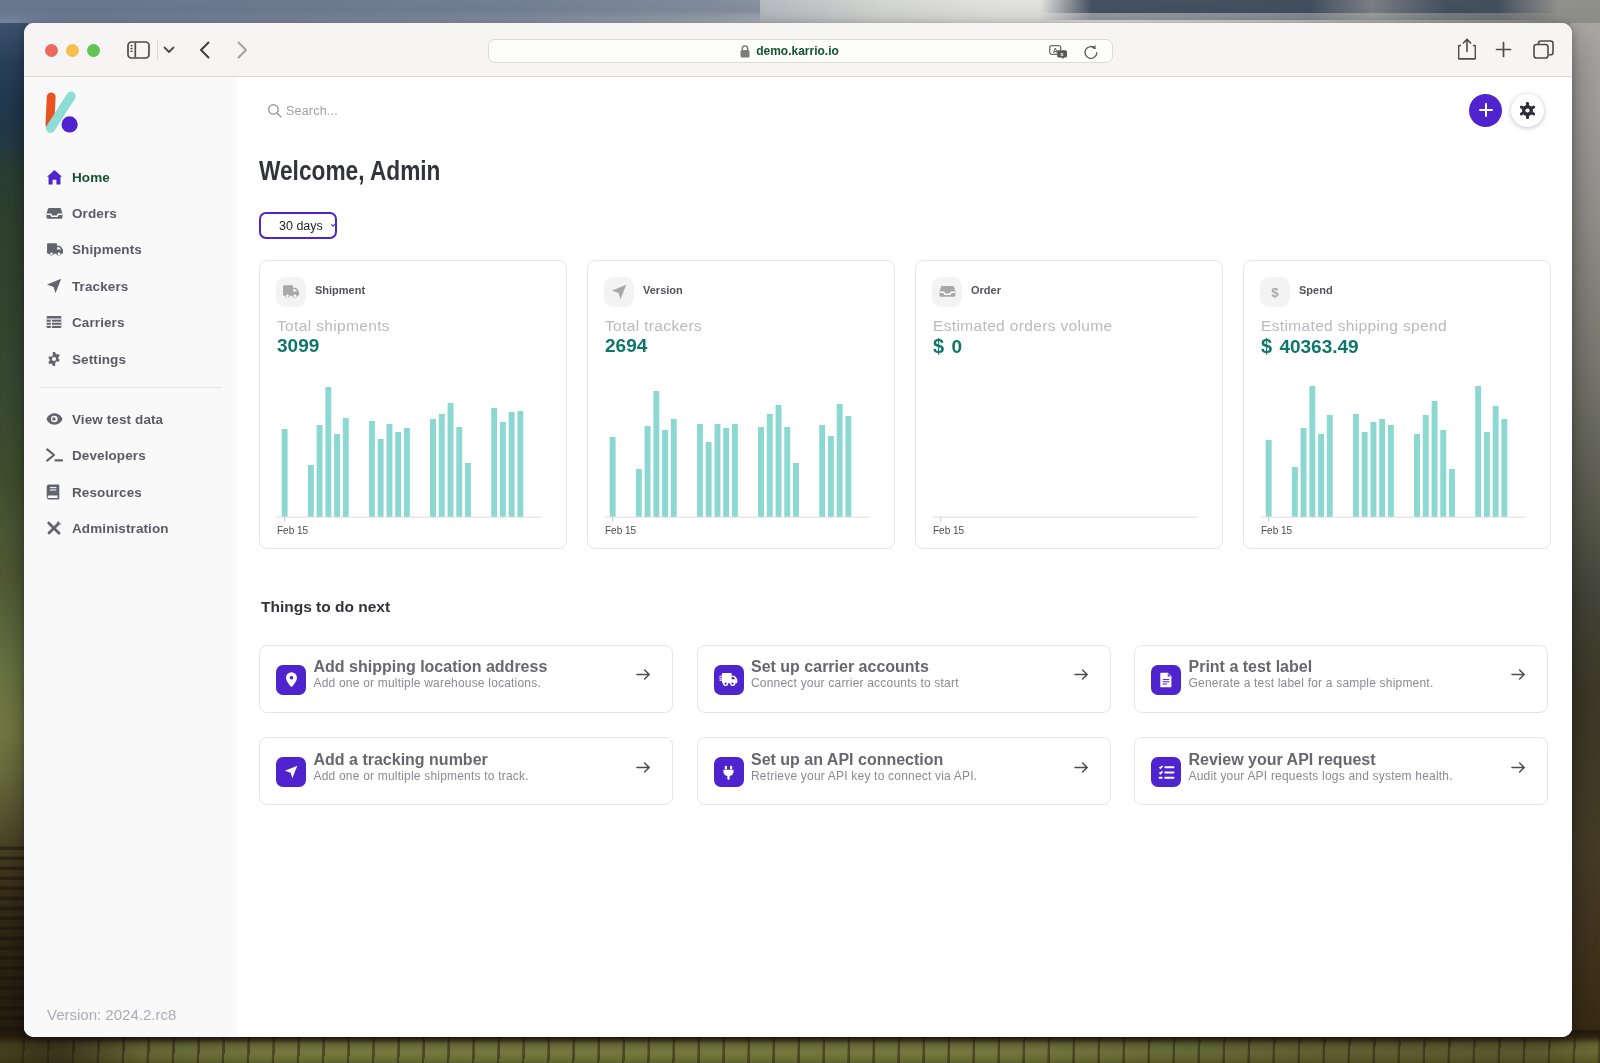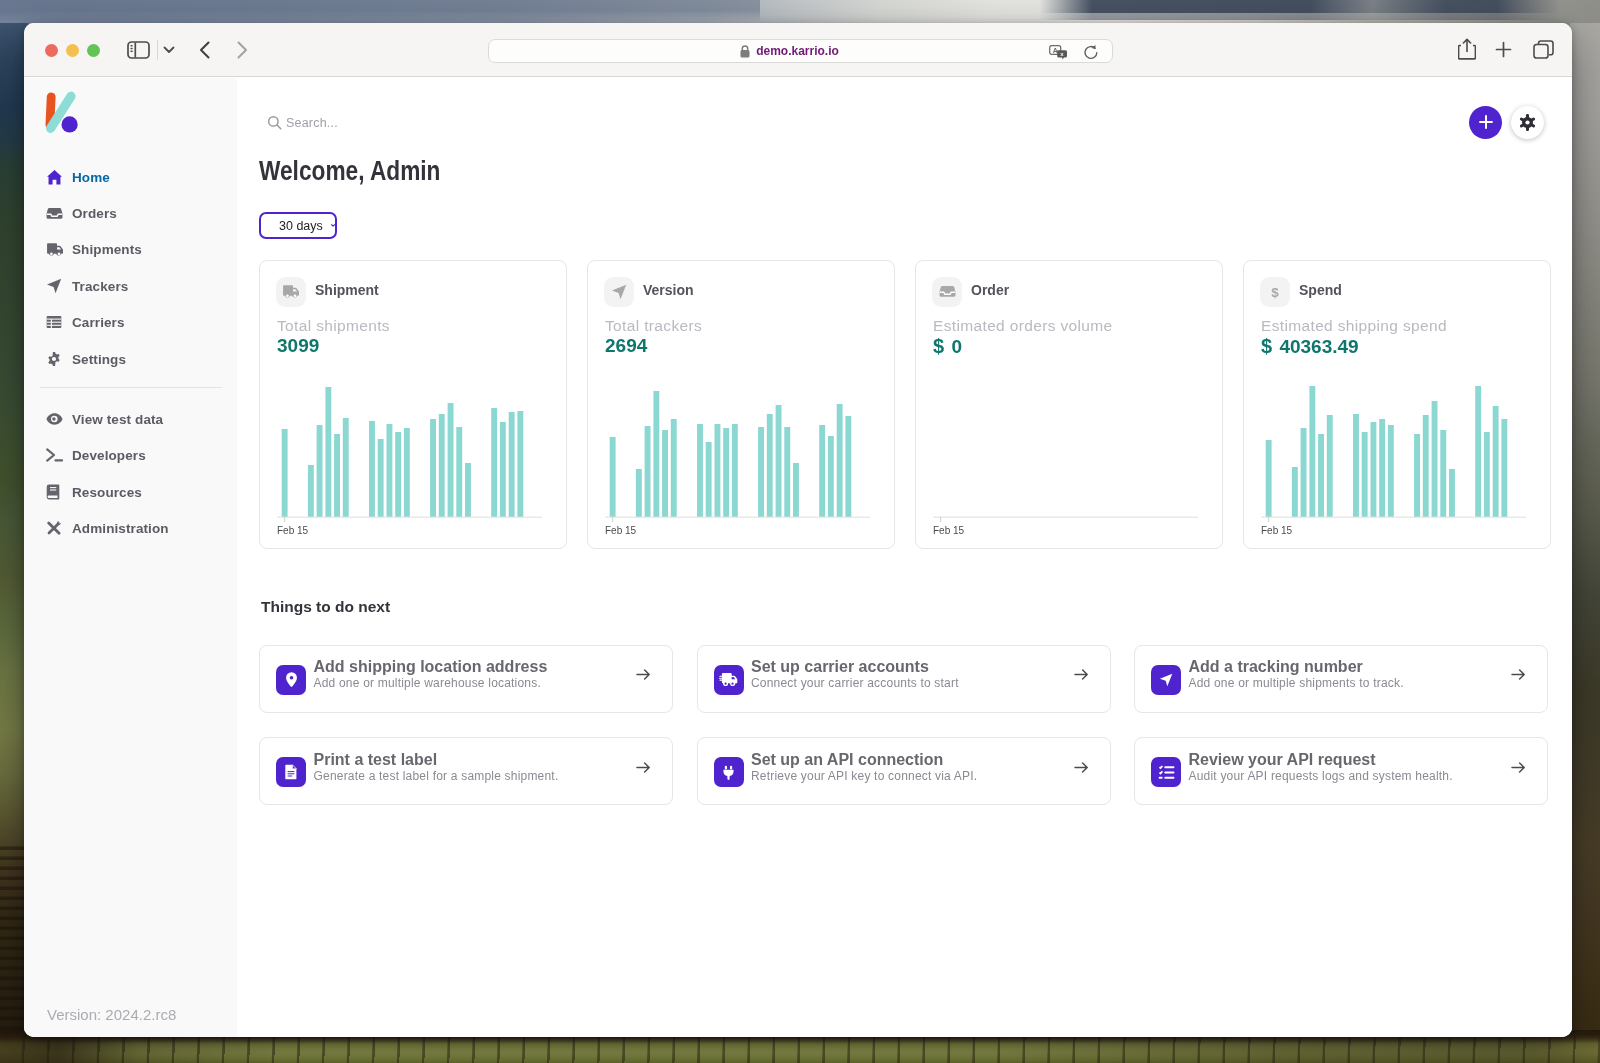--- a/index.html
+++ b/index.html
@@ -11,55 +11,55 @@
 
 .chrome { position:absolute; left:0; top:0; width:100%; height:54px; background:#f6f5f4;
   border-bottom:1px solid #d8d7d5; }
 .tl { position:absolute; top:21px; width:13px; height:13px; border-radius:50%; }
 .tl.r { left:21px; background:#ed6a5e; }
 .tl.y { left:42px; background:#f5bf4f; }
 .tl.g { left:63px; background:#61c455; }
 .chrome-ic { position:absolute; color:#4c4c4c; }
 .urlbar { position:absolute; left:464px; top:16px; width:625px; height:24px; padding-right:22px; background:#fdfdfc;
   border:1px solid #dadad8; border-radius:7px; display:flex; align-items:center; justify-content:center;
-  font-size:12px; font-weight:bold; color:#701a75; }
+  font-size:12px; font-weight:bold; color:#14532d; }
 .urlbar .lock { margin-right:6px; margin-top:1px; }
 
 
 .app { position:absolute; left:0; top:55px; width:100%; height:959px; background:#fff; }
 .sidebar { position:absolute; left:0; top:0; width:213px; height:100%; background:#f9f9fa; }
 .logo { position:absolute; left:21px; top:13px; }
 .nav-item { position:absolute; left:22px; height:24px; display:flex; align-items:center; }
 .nav-ic { width:26px; display:flex; align-items:center; }
 .nav-label { font-size:13.5px; font-weight:bold; color:#5b5b63; letter-spacing:.1px; }
-.nav-purple .nav-label { color:#0369a1; }
+.nav-purple .nav-label { color:#14532d; }
 .nav-div { position:absolute; left:16px; top:309px; width:182px; height:1px; background:#e4e4e7; }
 .version { position:absolute; left:23px; bottom:14px; font-size:15px; color:#ababb2; }
 
 .main { position:absolute; left:213px; top:0; width:1335px; height:100%; background:#fff; }
-.topbar { position:absolute; left:0; top:12px; width:100%; height:56px; }
+.topbar { position:absolute; left:0; top:0; width:100%; height:56px; }
 .search-ic { position:absolute; left:30px; top:25px; }
 .search-txt { position:absolute; left:49px; top:26px; font-size:12.5px; color:#a0a0a8; letter-spacing:.2px; }
 .btn-plus { position:absolute; right:70px; top:15.5px; width:33px; height:33px; border-radius:50%;
   background:#4f24cf; display:flex; align-items:center; justify-content:center; }
 .btn-gear { position:absolute; right:28px; top:15.5px; width:33px; height:33px; border-radius:50%;
   background:#fff; box-shadow:0 1px 5px rgba(0,0,0,.25); display:flex; align-items:center; justify-content:center; }
 h1 { position:absolute; left:22px; top:78px; font-size:27px; font-weight:bold; color:#33333b; transform:scaleX(.84); transform-origin:left top; white-space:nowrap; }
 .select { position:absolute; left:22px; top:134px; white-space:nowrap; width:78px; height:27px; border:2px solid #4f24cf;
   border-radius:7px; background:#fff; font-size:12.5px; color:#1d1d22; display:flex; align-items:center;
   padding-left:18px; gap:8px; }
 
 
 .cards { position:absolute; left:22px; top:181.5px; width:1292px; display:grid;
   grid-template-columns:repeat(4,1fr); gap:20px; }
 .card { position:relative; height:289px; background:#fff; border:1px solid #e6e6e9; border-radius:8px; }
 .card-head { position:absolute; left:16px; top:16px; display:flex; align-items:center; }
 .card-ic { width:30px; height:30px; border-radius:9px; background:#f3f3f4; display:flex;
   align-items:center; justify-content:center; }
-.card-title { margin-left:9px; margin-top:-3px; font-size:14px; font-weight:bold; color:#53535b; }
+.card-title { margin-left:9px; margin-top:-3px; font-size:11px; font-weight:bold; color:#53535b; }
 .card-label { position:absolute; left:17px; top:56px; font-size:15.5px; letter-spacing:.35px; color:#b9b9c1; }
 .card-value { position:absolute; left:17px; top:74px; font-size:19px; font-weight:bold; color:#0f766e; }
 .card-value .dollar { font-size:20px; margin-right:2px; }
 .chart-wrap { position:absolute; left:17px; top:116.5px; width:266px; height:146px; }
 .chart { position:absolute; left:0; top:0; }
 .feb { position:absolute; left:0px; top:148px; font-size:10px; color:#4b4b50; }
 
 
 .things { position:absolute; left:24px; top:520px; font-size:15.5px; font-weight:bold; color:#33333b; }
 .tasks { position:absolute; left:22px; top:566.5px; width:1289px; display:grid;
@@ -466,47 +466,47 @@
 <div class="task-txt">
               <div class="task-title">Set up carrier accounts</div>
               <div class="task-sub">Connect your carrier accounts to start</div>
             </div>
 <div class="task-arrow"><svg viewBox="0 0 15 13" width="15" height="13">
                 <path d="M1 6.5 H13.2 M8.6 2 L13.2 6.5 L8.6 11" stroke="#4b4b52" stroke-width="1.5" fill="none" stroke-linecap="round" stroke-linejoin="round"></path>
               </svg></div>
 </div>
           <div class="task">
 <div class="task-ic">
-              <svg viewBox="0 0 16 16" width="14" height="14">
-                <path d="M15.2 0.8 L9.5 15.2 L7.6 8.9 L1 6.6 Z" fill="#fff"></path>
-              </svg>
-            </div>
-<div class="task-txt">
-              <div class="task-title">Add a tracking number</div>
-              <div class="task-sub">Add one or multiple shipments to track.</div>
-            </div>
-<div class="task-arrow"><svg viewBox="0 0 15 13" width="15" height="13">
-                <path d="M1 6.5 H13.2 M8.6 2 L13.2 6.5 L8.6 11" stroke="#4b4b52" stroke-width="1.5" fill="none" stroke-linecap="round" stroke-linejoin="round"></path>
-              </svg></div>
-</div>
-          <div class="task">
-<div class="task-ic">
               <svg viewBox="0 0 14 16" width="14" height="16">
                 <path d="M2.2.8 h6.2 L12.4 4.8 v9.6 a.9.9 0 0 1 -.9.9 H2.2 a.9.9 0 0 1 -.9-.9 V1.7 a.9.9 0 0 1 .9-.9 Z" fill="#fff"></path>
                 <path d="M8.4.8 v3.5 a.5.5 0 0 0 .5.5 h3.5 Z" fill="#4f24cf" stroke="#fff" stroke-width=".7"></path>
                 <g stroke="#4f24cf" stroke-width="1">
                   <line x1="3.6" y1="7.6" x2="10.4" y2="7.6"></line>
                   <line x1="3.6" y1="9.8" x2="10.4" y2="9.8"></line>
                   <line x1="3.6" y1="12" x2="8.2" y2="12"></line>
                 </g>
               </svg>
             </div>
 <div class="task-txt">
               <div class="task-title">Print a test label</div>
               <div class="task-sub">Generate a test label for a sample shipment.</div>
+            </div>
+<div class="task-arrow"><svg viewBox="0 0 15 13" width="15" height="13">
+                <path d="M1 6.5 H13.2 M8.6 2 L13.2 6.5 L8.6 11" stroke="#4b4b52" stroke-width="1.5" fill="none" stroke-linecap="round" stroke-linejoin="round"></path>
+              </svg></div>
+</div>
+          <div class="task">
+<div class="task-ic">
+              <svg viewBox="0 0 16 16" width="14" height="14">
+                <path d="M15.2 0.8 L9.5 15.2 L7.6 8.9 L1 6.6 Z" fill="#fff"></path>
+              </svg>
+            </div>
+<div class="task-txt">
+              <div class="task-title">Add a tracking number</div>
+              <div class="task-sub">Add one or multiple shipments to track.</div>
             </div>
 <div class="task-arrow"><svg viewBox="0 0 15 13" width="15" height="13">
                 <path d="M1 6.5 H13.2 M8.6 2 L13.2 6.5 L8.6 11" stroke="#4b4b52" stroke-width="1.5" fill="none" stroke-linecap="round" stroke-linejoin="round"></path>
               </svg></div>
 </div>
           <div class="task">
 <div class="task-ic">
               <svg viewBox="0 0 16 16" width="15" height="15">
                 <g fill="#fff">
                   <rect x="4.1" y="0.7" width="2.3" height="4.2" rx="1.1"></rect>

